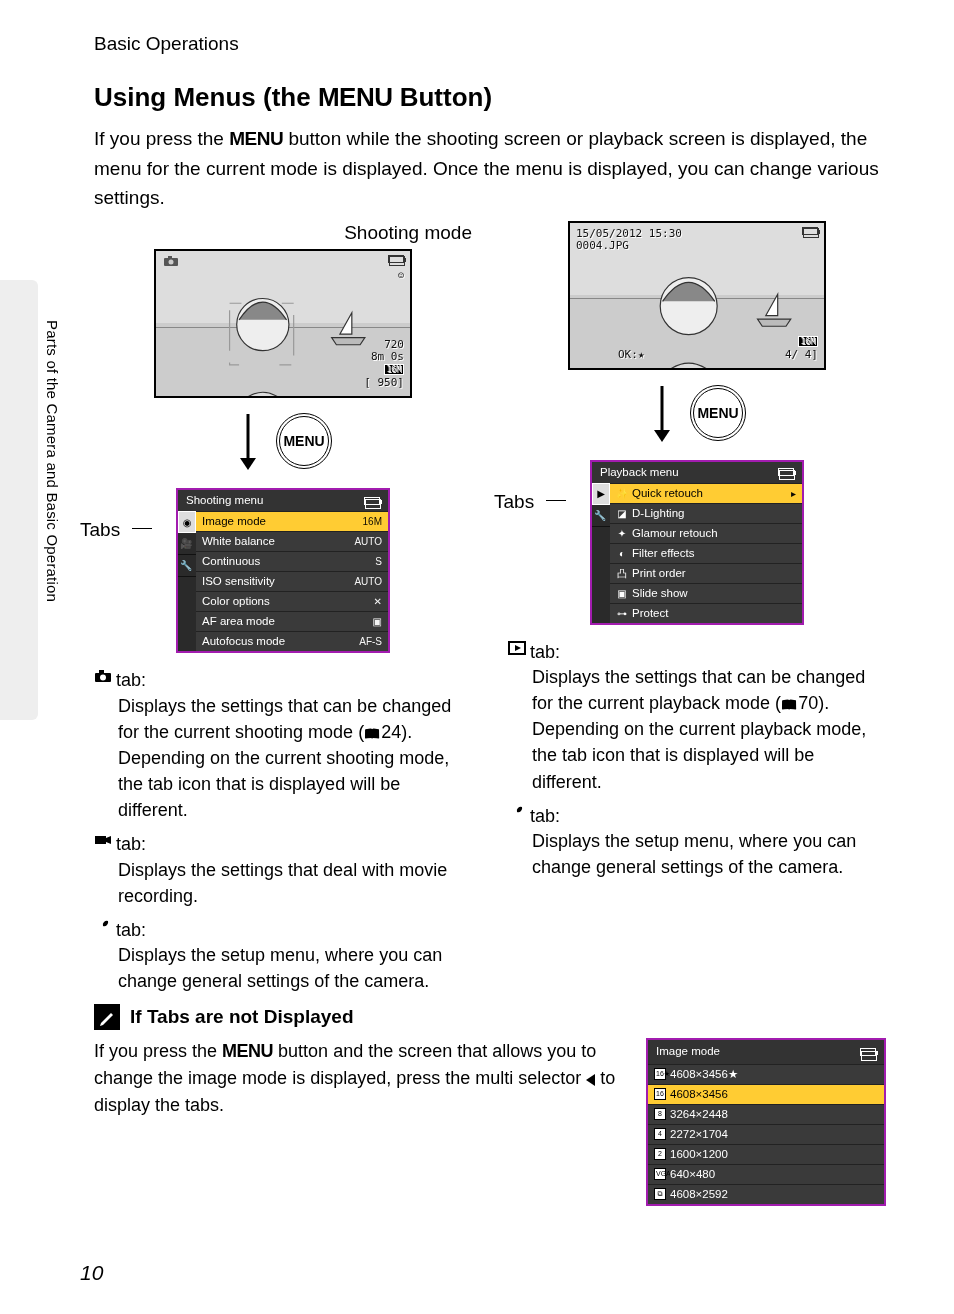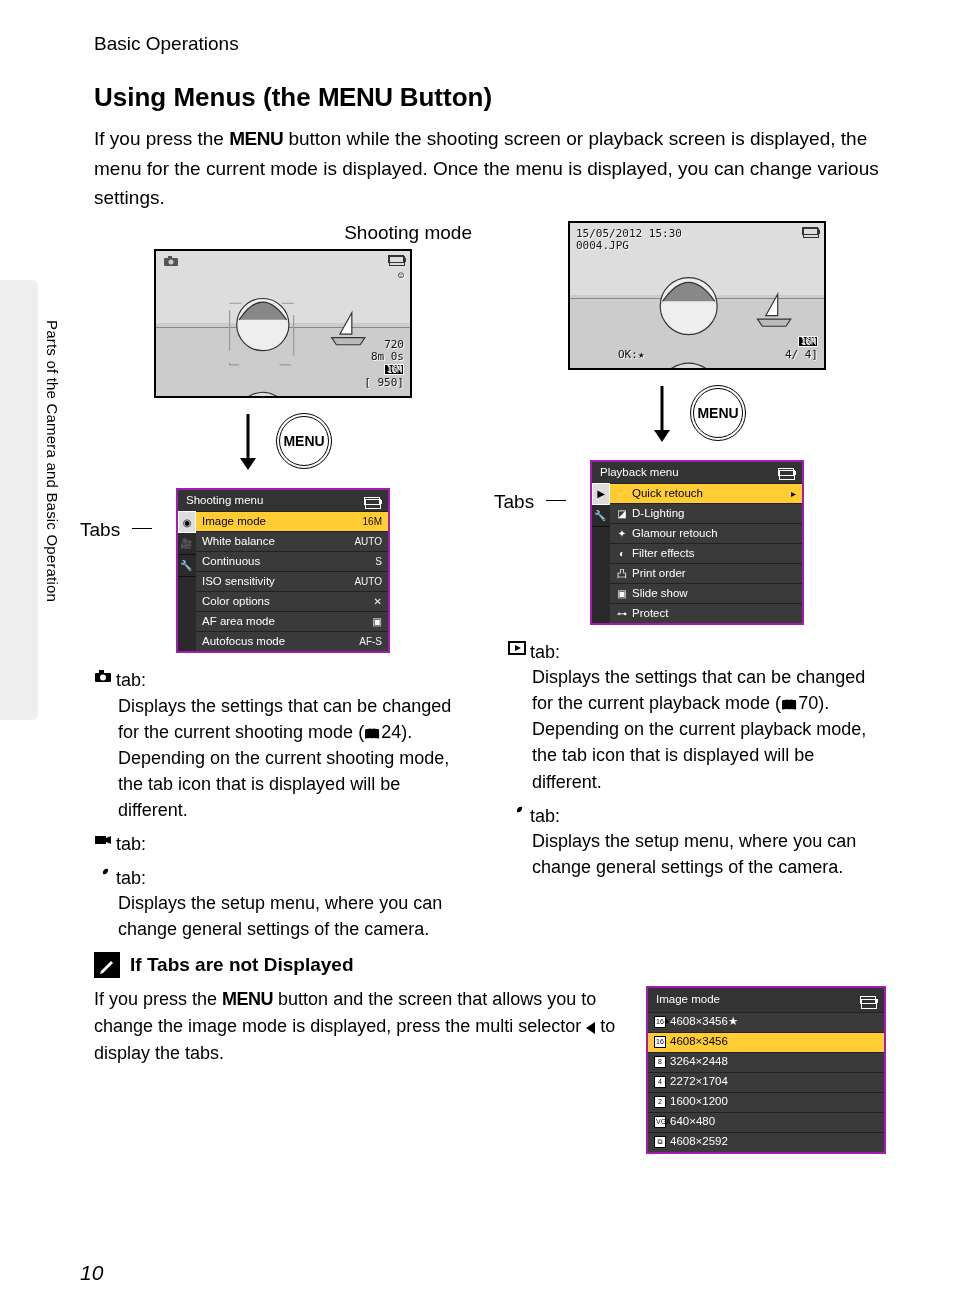--- a/index.html
+++ b/index.html
@@ -251,20 +251,21 @@
           <div class="item">
             <div class="head">
               <span class="ticon">
                 <svg width="18" height="14">
                   <rect x="1" y="3" width="11" height="8" fill="#000"></rect>
                   <polygon points="12,5 17,3 17,11 12,9" fill="#000"></polygon>
                 </svg>
               </span>
               <span>tab:</span>
             </div>
+            <div class="body">Displays the settings that deal with movie recording.</div>
           </div>
           <div class="item">
             <div class="head">
               <span class="ticon">
                 <svg width="16" height="16">
                   <path d="M13 3a4 4 0 0 1-5 5L3 13l0 0 5-5a4 4 0 0 1 5-5z" fill="#000"></path>
                 </svg>
               </span>
               <span>tab:</span>
             </div>

